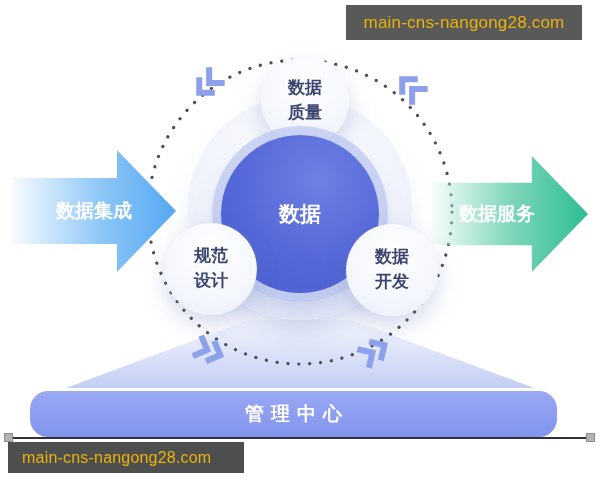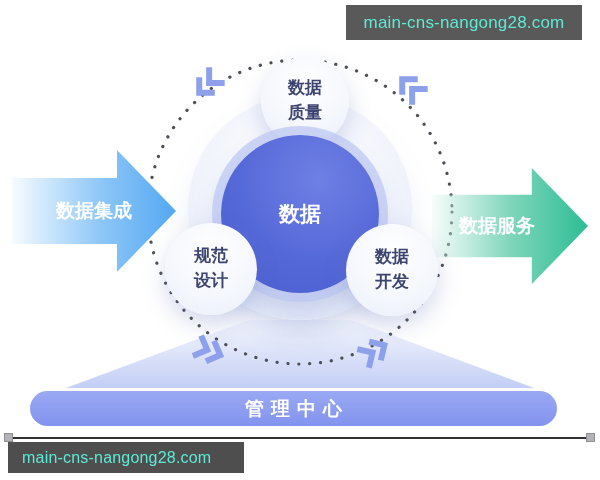--- a/index.html
+++ b/index.html
@@ -8,21 +8,21 @@
     font-family: "Liberation Sans", "DejaVu Sans", sans-serif;
     background: #ffffff;
     overflow: hidden;
   }
   .stage { position: relative; width: 600px; height: 480px; background: #ffffff; }
 
   
   .wm-bar {
     position: absolute;
     background: #575757;
-    color: #5eead4;
+    color: #eab308;
     display: flex; align-items: center;
     font-size: 17px;
     letter-spacing: 0.2px;
   }
   .wm-top { left: 346px; top: 5px; width: 236px; height: 35px; justify-content: center; background:#595959; }
   .wm-bottom { left: 8px; top: 442px; width: 236px; height: 31px; padding-left: 14px; font-size: 16px; background:#4e4e4e; }
 
   
   .beam {
     position: absolute; left: 66px; top: 320px; width: 468px; height: 68px;
@@ -42,21 +42,21 @@
     z-index: 3;
   }
   .arrow-shape {
     clip-path: polygon(0% 23%, 64% 23%, 64% 0%, 100% 50%, 64% 100%, 64% 77%, 0% 77%);
   }
   .arrow-left {
     left: 12px; top: 150px; width: 164px; height: 122px;
     background: linear-gradient(90deg, rgba(223,240,254,0.25) 0%, #8cc6f7 55%, #54a8f2 100%);
   }
   .arrow-right {
-    left: 432px; top: 168px; width: 156px; height: 116px;
+    left: 432px; top: 156px; width: 156px; height: 116px;
     background: linear-gradient(90deg, rgba(232,249,243,0.3) 0%, #7fd6bb 50%, #2dbd94 100%);
     padding-right: 26px;
   }
 
   
   .pale-circle {
     position: absolute; left: 188px; top: 96px; width: 224px; height: 224px;
     border-radius: 50%;
     background: radial-gradient(circle at 50% 32%, #ffffff 0%, #f0f3fb 55%, #dde4f7 100%);
     box-shadow: 0 18px 30px -10px rgba(120,140,200,0.35);
@@ -90,21 +90,21 @@
   
   .chev { position: absolute; z-index: 8; width: 34px; height: 30px; }
   .chev svg { display: block; }
   .chev-tl { left: 190px; top: 70px;  transform: rotate(135deg); }
   .chev-tr { left: 393px; top: 72px;  transform: rotate(-135deg); }
   .chev-bl { left: 193px; top: 336px; transform: rotate(22deg); }
   .chev-br { left: 358px; top: 336px; transform: rotate(-32deg); }
 
   
   .mgmt-bar {
-    position: absolute; left: 30px; top: 391px; width: 527px; height: 35px;
+    position: absolute; left: 30px; top: 391px; width: 527px; height: 46px;
     border-radius: 18px;
     background: linear-gradient(180deg, #9aa9f3 0%, #8293ee 100%);
     color: #ffffff; font-weight: bold; font-size: 19px; letter-spacing: 7px;
     display: flex; align-items: center; justify-content: center;
     padding-left: 7px;
     z-index: 5;
   }
 
   
   .divider { position: absolute; left: 8px; top: 437px; width: 586px; height: 2px; background: #303036; z-index: 9; }

